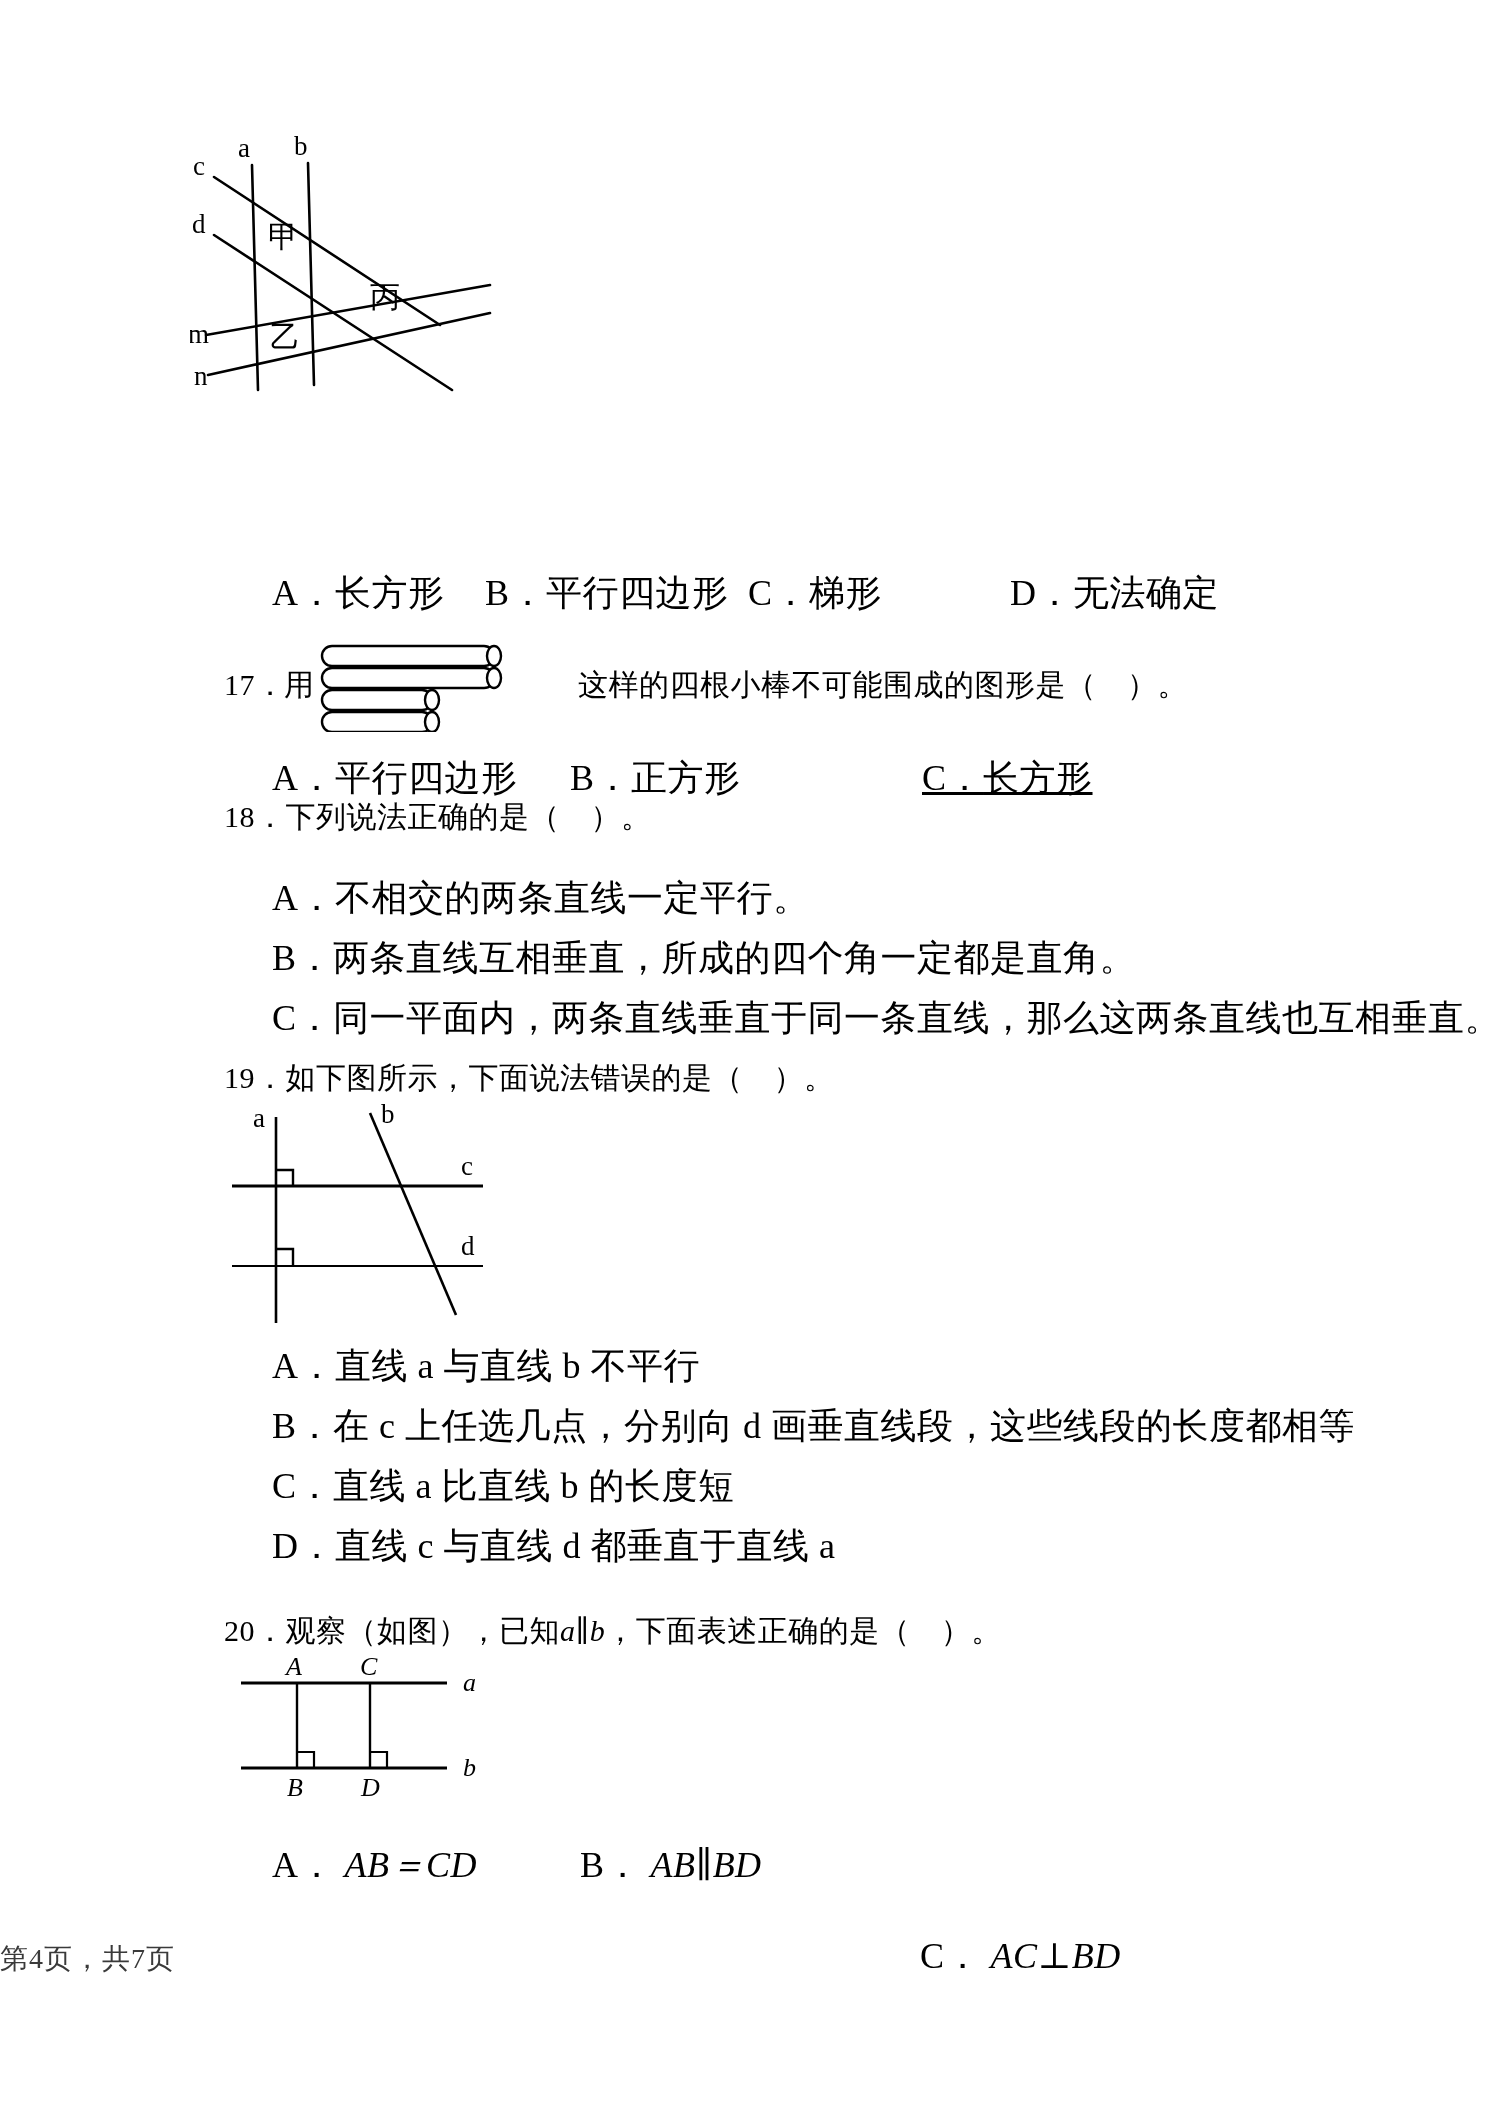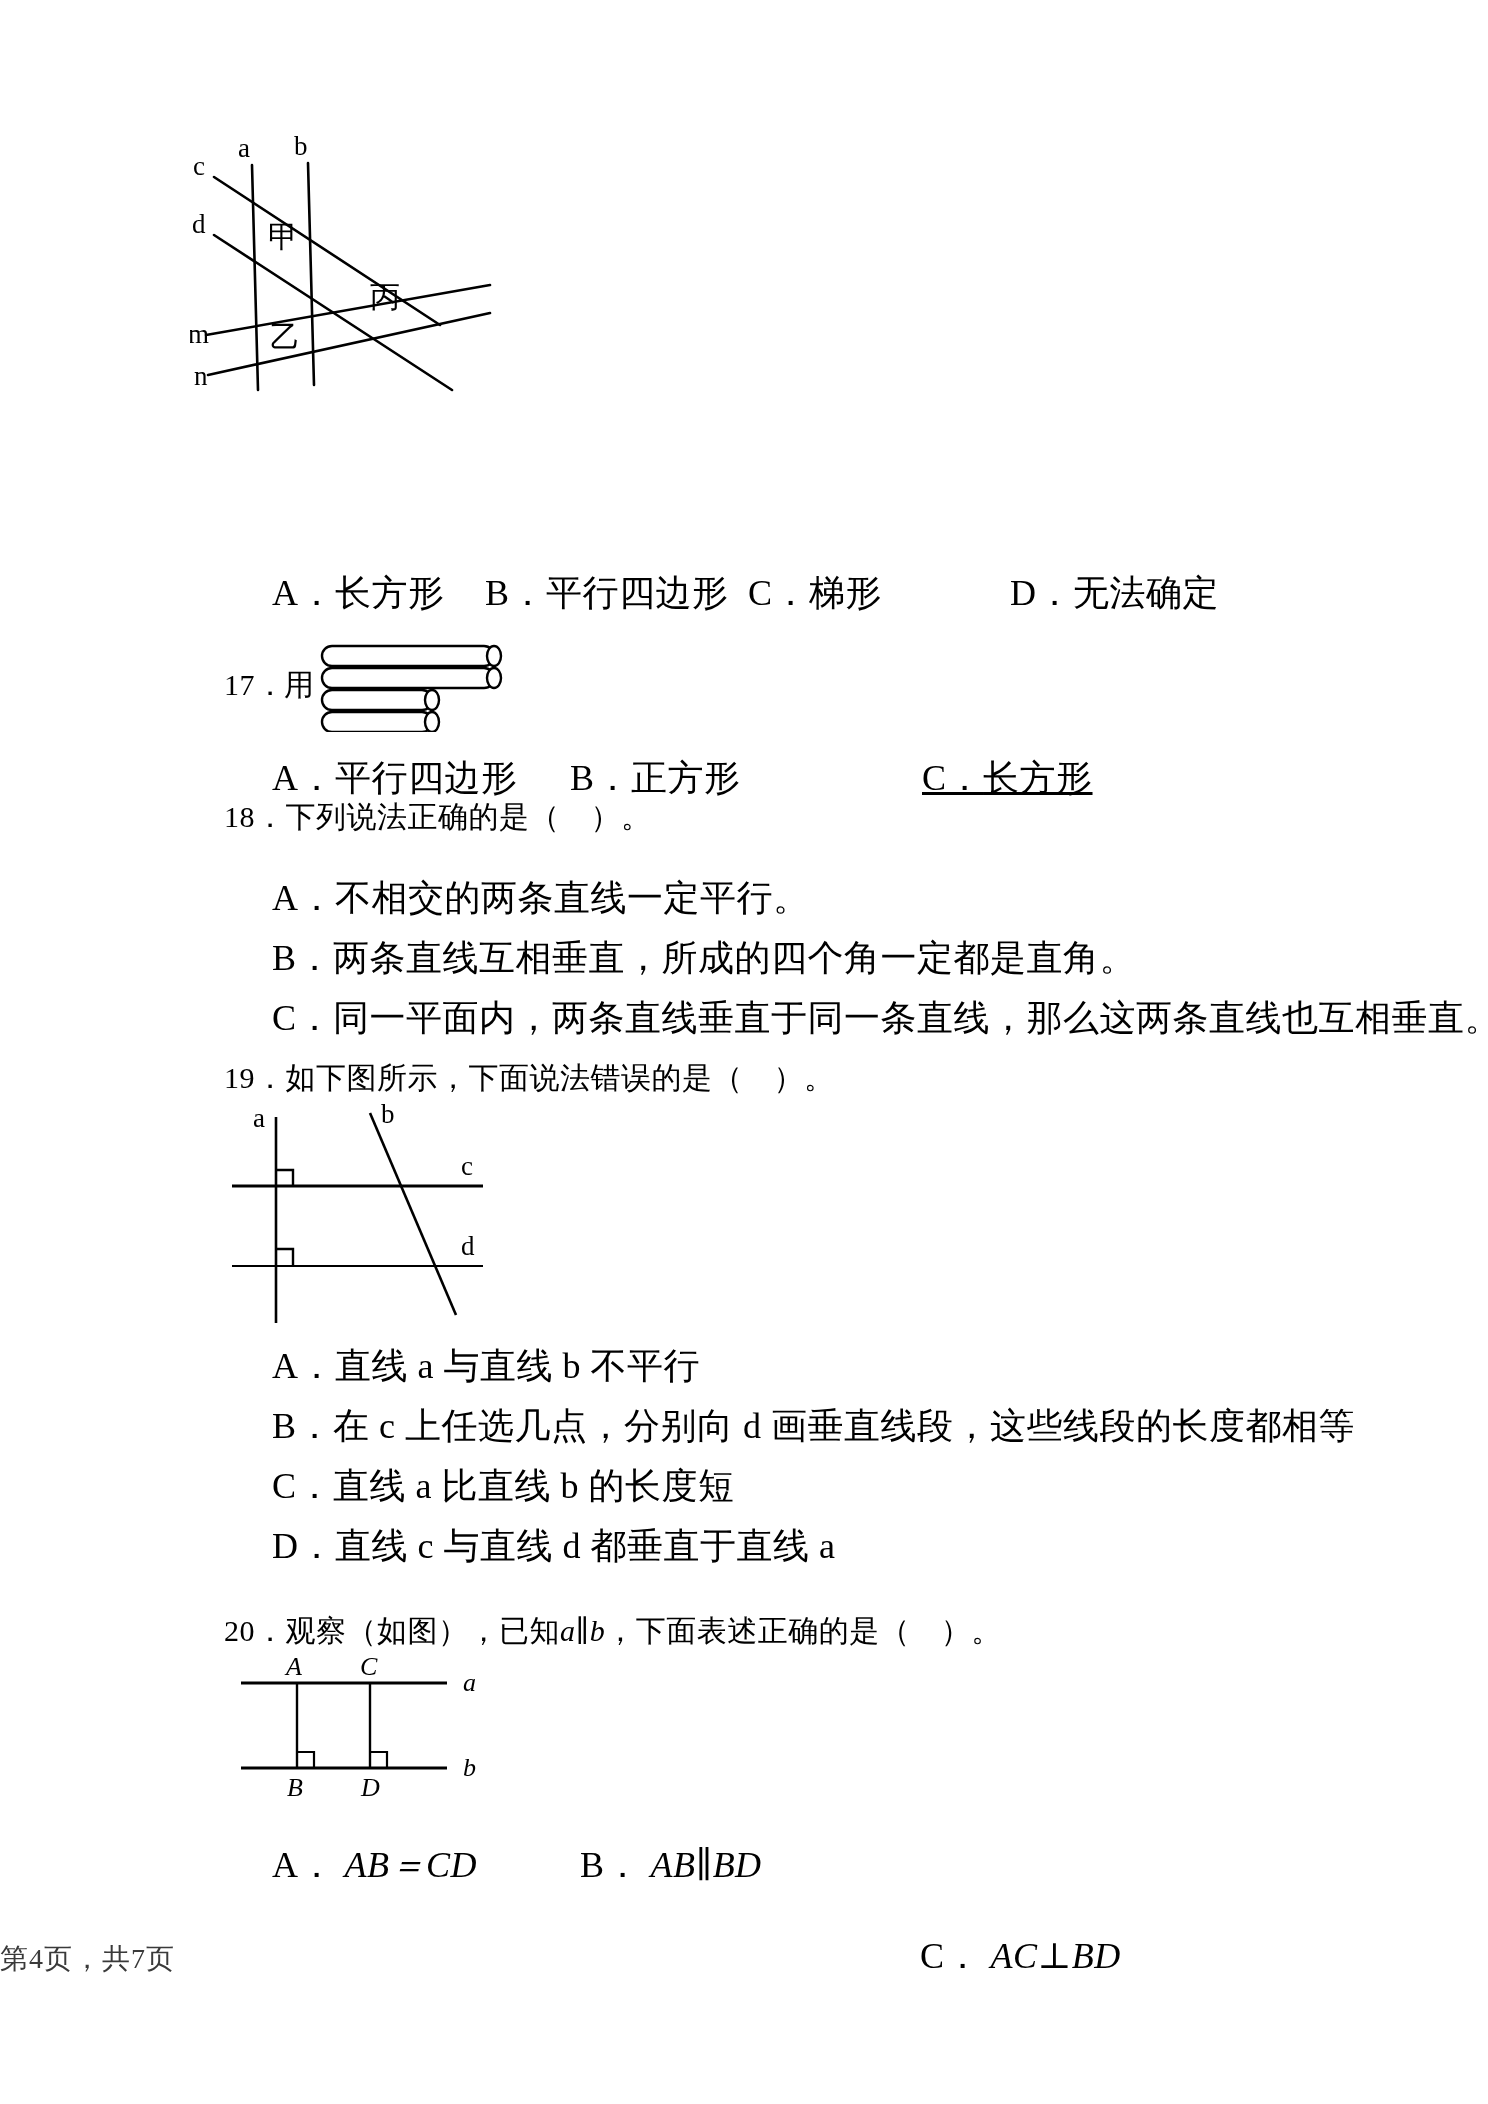--- a/index.html
+++ b/index.html
@@ -129,20 +129,21 @@
 
         <rect x="4" y="48" width="110" height="20" rx="10" ry="10"></rect>
         <ellipse cx="114" cy="58" rx="7" ry="10"></ellipse>
 
         <rect x="4" y="70" width="110" height="20" rx="10" ry="10"></rect>
         <ellipse cx="114" cy="80" rx="7" ry="10"></ellipse>
       </g>
     </svg>
   </div>
 
+  <div class="qline" style="left:578px; top:665px;">这样的四根小棒不可能围成的图形是（　）。</div>
 
   <div class="opt" style="left:272px; top:758px;">
     <span>A．</span><span>平行四边形</span>
   </div>
   <div class="opt" style="left:570px; top:758px;">
     <span>B．</span><span>正方形</span>
   </div>
   <div class="opt" style="left:922px; top:758px;text-decoration:underline;">
     <span>C．</span><span>长方形</span>
   </div>

